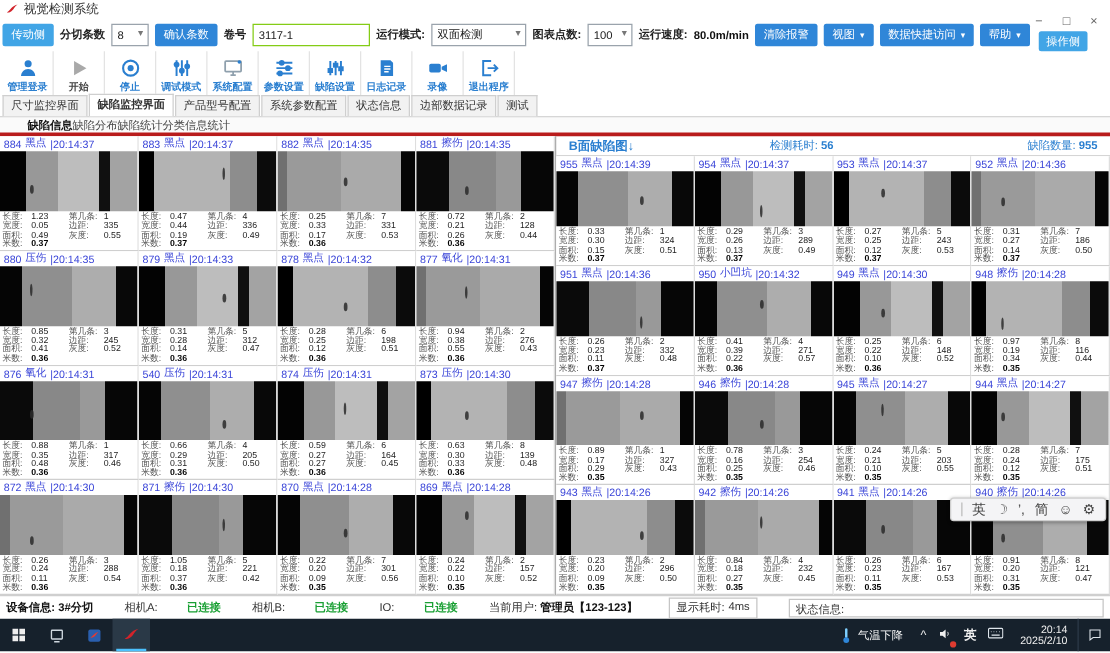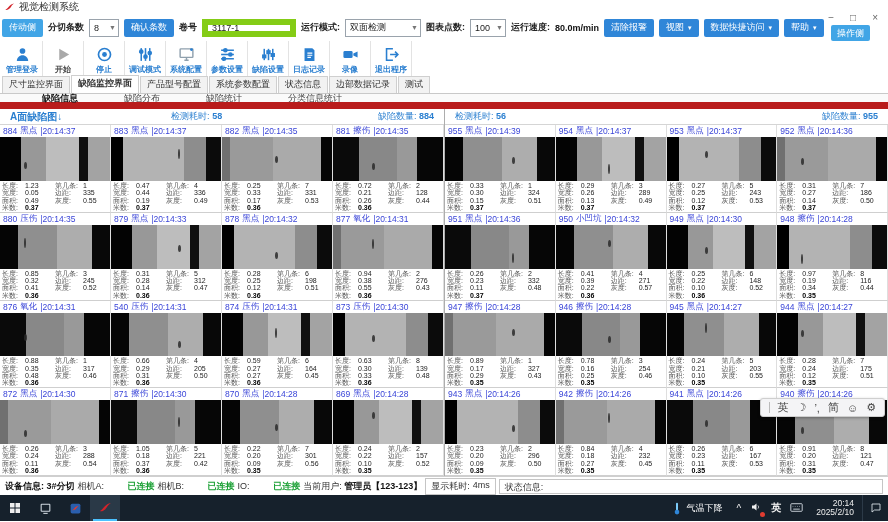--- a/index.html
+++ b/index.html
@@ -18,42 +18,42 @@
   .toolbar1 { height:27px; display:flex; align-items:center; gap:5px; padding:0 2px;
     position:relative; font-size:9px; }
   .btn-blue { background:#2f86d8; color:#fff; border:none; border-radius:2px;
     font-size:9px; height:18px; padding:0 7px; font-family:inherit; }
   .btn-cyan { background:#41a5e6; }
   .lbl { font-weight:bold; color:#222; white-space:nowrap; }
   .combo { display:inline-flex; align-items:center; justify-content:space-between;
     border:1px solid #9aa3ac; background:#fff; height:18px; padding:0 2px 0 4px;
     font-size:9px; color:#222; }
   .combo .caret { font-size:7px; color:#777; margin-left:3px; }
-  .txt-input { border:6px solid #84cc16; height:18px; width:94px; font-size:9px;
+  .txt-input { border:1px solid #84cc16; height:18px; width:94px; font-size:9px;
     padding:0 4px; font-family:inherit; color:#222; }
   .dd-btn::after { content:"▾"; margin-left:4px; font-size:7px; }
   .speed-val { font-weight:bold; color:#111; }
   .op-side { position:absolute; top:25px; right:18px; height:16px; z-index:30; padding:0 6px; }
 
   
   .toolbar2 { height:38px; display:flex; align-items:stretch; padding-left:2px; }
   .action { width:41px; display:flex; flex-direction:column; align-items:center;
     justify-content:center; gap:1px; border-right:1px solid #e3e3e3; cursor:default; }
   .action svg { width:17px; height:17px; }
   .action .alabel { font-size:8px; font-weight:bold; color:#2a7fd0; white-space:nowrap; }
   .action.gray .alabel { color:#444; }
 
   
   .maintabs { height:15px; display:flex; align-items:flex-end; padding-left:2px;
     border-bottom:1px solid #c9c9c9; background:#fff; }
   .mtab { font-size:9px; color:#333; background:#f2f2f2; border:1px solid #cfcfcf;
     border-bottom:none; padding:1px 6px 2px; margin-right:1px; white-space:nowrap; }
   .mtab.active { background:#fff; font-weight:bold; padding-bottom:3px; }
-  .subtabs { height:15px; display:flex; align-items:center; gap:46px; padding-left:42px;
-    background:#fafafa; border-bottom:7px solid #b91c1c; }
+  .subtabs { height:15px; display:flex; align-items:center; padding-left:22px;
+    background:#fafafa; border-bottom:3px solid #b91c1c; }
   .stab { font-size:9px; color:#444; white-space:nowrap; }
   .stab.active { font-weight:bold; color:#111; }
 
   
   .panels { display:flex; height:367px; }
   .panel { width:50%; display:flex; flex-direction:column; }
   .panel + .panel { border-left:1px solid #adadad; }
   .panel-head { height:16px; display:flex; align-items:center; padding:0 10px;
     color:#2a7fd0; font-size:9px; border-bottom:1px solid #d5d5d5; }
   .panel-title { font-weight:bold; font-size:10px; flex:0 0 38%; }
@@ -71,21 +71,21 @@
     border-radius:50%; opacity:.85; }
   .cell-info { height:31px; display:flex; padding:1px 2px 0; }
   .col1 { width:50%; } .col2 { width:50%; }
   .iline { font-size:7px; line-height:7.4px; color:#555; white-space:nowrap; }
   .iline .lb { display:inline-block; min-width:23px; }
   .col2 .iline .lb { min-width:28px; }
   .iline .vl { color:#222; }
   .iline .vl.bold { font-weight:bold; color:#000; }
 
   
-  .statusbar { height:19px; display:flex; align-items:center; gap:3px; padding:0 5px;
+  .statusbar { height:19px; display:flex; align-items:center; gap:25px; padding:0 5px;
     border-top:1px solid #cfcfcf; font-size:9px; color:#333; }
   .sb-b { font-weight:bold; color:#111; }
   .sb-green { font-weight:bold; color:#1aa034;padding-left:21px; }
   .sb-box { border:1px solid #c5c5c5; padding:1px 5px; display:inline-flex; gap:3px; }
   .sb-status { flex:1; border:1px solid #c5c5c5; padding:1px 5px; height:15px; }
 
   
   .taskbar { height:26px; background:#16212c; display:flex; align-items:center;
     color:#eee; }
   .tb-left { display:flex; height:100%; }
@@ -253,25 +253,20 @@
 </div>
 <div class="subtabs">
   <span class="stab active">缺陷信息</span>
   <span class="stab">缺陷分布</span>
   <span class="stab">缺陷统计</span>
   <span class="stab">分类信息统计</span>
 </div>
 
 <div class="panels">
   <div class="panel">
-    <div class="panel-head">
-      <span class="panel-title"><span>A面缺陷图</span><span>↓</span></span>
-      <span class="panel-mid"><span>检测耗时:</span> <span class="pv">58</span></span>
-      <span class="panel-right"><span>缺陷数量:</span> <span class="pv">884</span></span>
-    </div>
     <div class="grid">
         <div class="cell">
     <div class="cell-head">
       <span class="c-id">884</span>
       <span class="c-type">黑点</span>
       <span><span class="c-sep">|</span><span class="c-time">20:14:37</span></span>
     </div>
     <div class="thumb" style="background: linear-gradient(90deg, rgb(3, 3, 3) 0px, rgb(3, 3, 3) 19%, rgb(152, 152, 152) 19%, rgb(152, 152, 152) 42%, rgb(189, 189, 189) 42%, rgb(189, 189, 189) 72%, rgb(16, 16, 16) 72%, rgb(16, 16, 16) 80%, rgb(163, 163, 163) 80%, rgb(163, 163, 163) 100%);">
             <i class="speck" style="left: 22%; top: 56%;"></i>
           </div>
@@ -631,20 +626,21 @@
               <div class="iline"><span class="lb">第几条:</span><span class="vl">2</span></div>
               <div class="iline"><span class="lb">边距:</span><span class="vl">157</span></div>
               <div class="iline"><span class="lb">灰度:</span><span class="vl">0.52</span></div>
             </div>
     </div>
   </div>
       </div>
   </div>
   <div class="panel">
     <div class="panel-head">
+      <span class="panel-title"><span>B面缺陷图</span><span>↓</span></span>
       <span class="panel-mid"><span>检测耗时:</span> <span class="pv">56</span></span>
       <span class="panel-right"><span>缺陷数量:</span> <span class="pv">955</span></span>
     </div>
     <div class="grid">
         <div class="cell">
     <div class="cell-head">
       <span class="c-id">955</span>
       <span class="c-type">黑点</span>
       <span><span class="c-sep">|</span><span class="c-time">20:14:39</span></span>
     </div>

